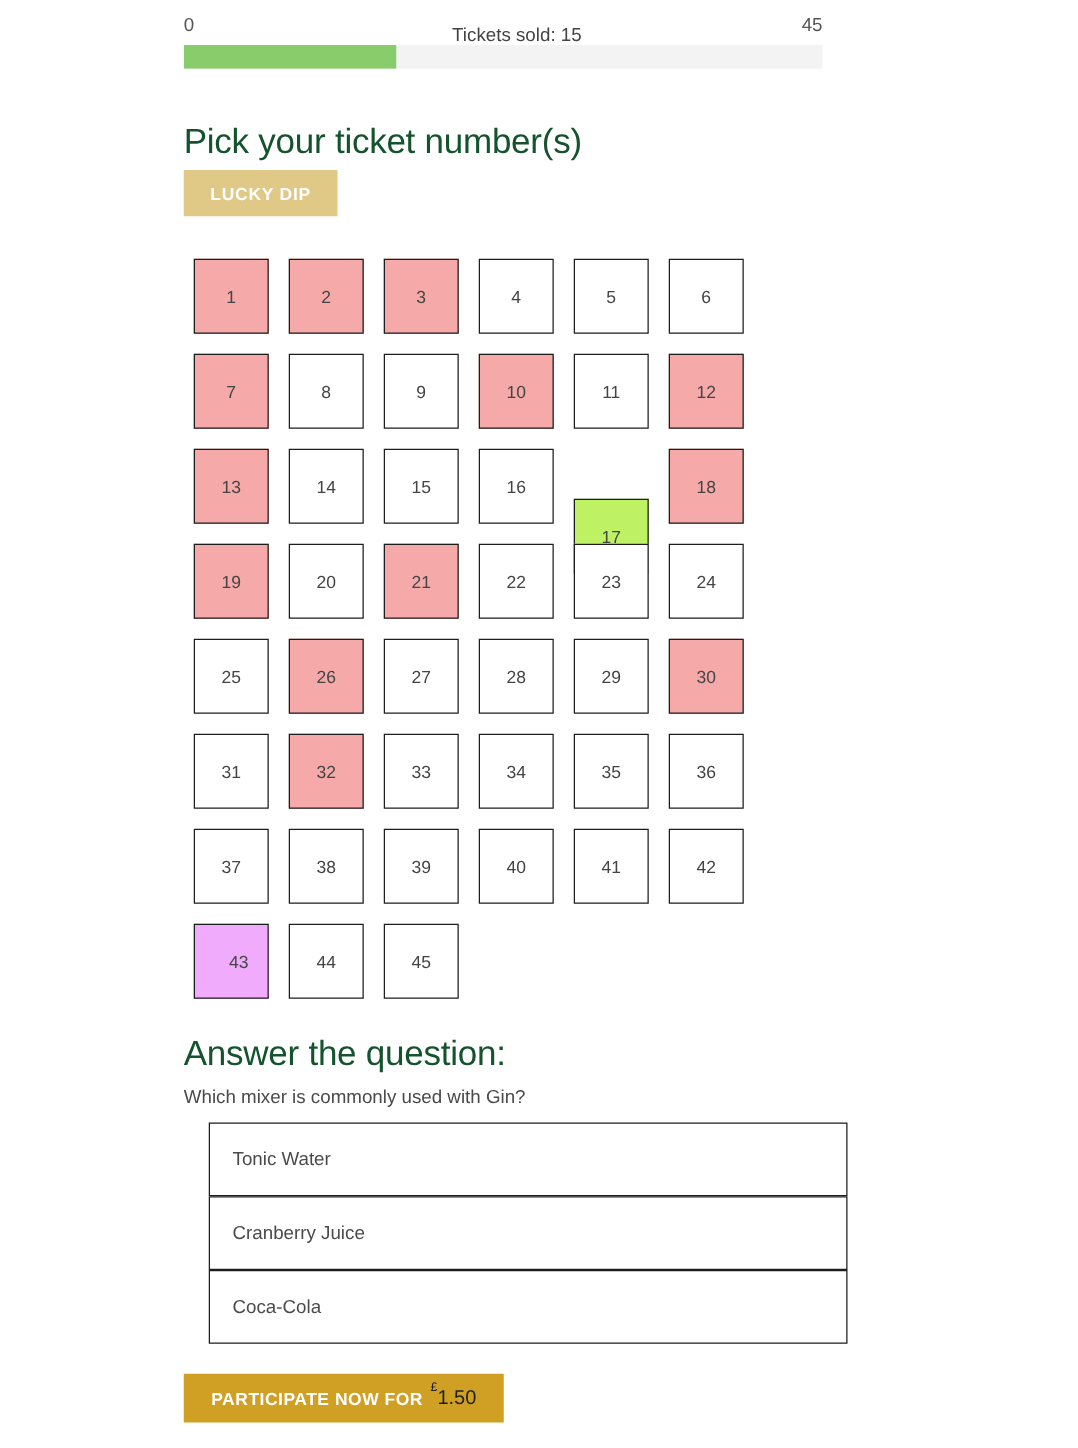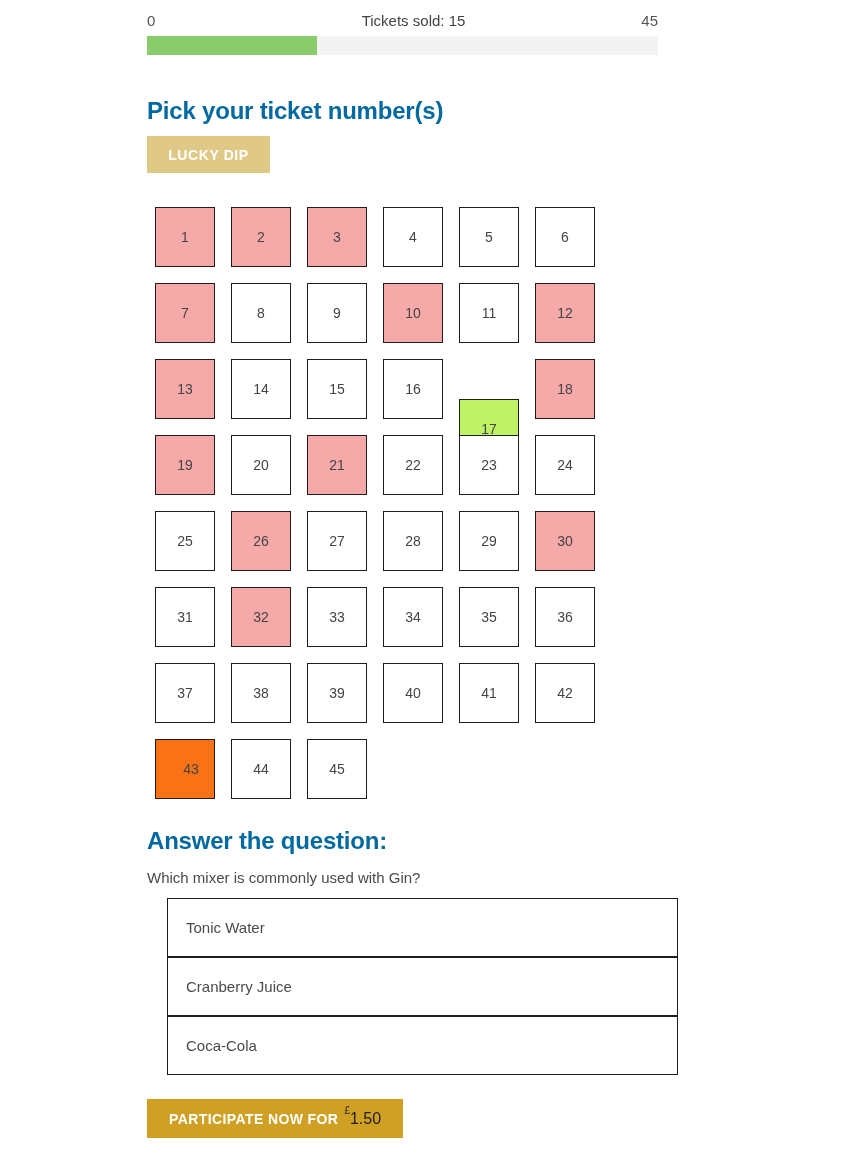--- a/index.html
+++ b/index.html
@@ -45,21 +45,21 @@
   .progress-max {
     position: absolute;
     right: 0;
     top: 0;
     line-height: 22px;
   }
   .progress-center {
     position: absolute;
     left: 0;
     right: 0;
-    top: 0;
+    top: 8px;
     text-align: center;
     line-height: 22px;
     color: #434343;
     font-size: 15px;
     padding-left: 22px;
     box-sizing: border-box;
   }
   .progress-track {
     margin-top: 4px;
     width: 511px;
@@ -73,23 +73,23 @@
     left: 0;
     top: 0;
     bottom: 0;
     background: #88cc6c;
   }
 
   
   .section-title {
     position: absolute;
     left: 147px;
-    font-size: 24px;
-    font-weight: bold;
-    color: #0369a1;
+    font-size: 28px;
+    font-weight: normal;
+    color: #14532d;
     letter-spacing: -0.2px;
   }
   #pick-title { top: 97px; }
   #answer-title { top: 827px; }
 
   .question-text {
     position: absolute;
     left: 147px;
     top: 869px;
     font-size: 15px;
@@ -262,21 +262,21 @@
       <div class="ticket">33</div>
       <div class="ticket">34</div>
       <div class="ticket">35</div>
       <div class="ticket">36</div>
       <div class="ticket">37</div>
       <div class="ticket">38</div>
       <div class="ticket">39</div>
       <div class="ticket">40</div>
       <div class="ticket">41</div>
       <div class="ticket">42</div>
-      <div class="ticket selected" style="background: #f97316; padding-left: 12px;">43</div>
+      <div class="ticket selected" style="background: #f0abfc; padding-left: 12px;">43</div>
       <div class="ticket">44</div>
       <div class="ticket">45</div>
     </div>
 
   <div class="section-title" id="answer-title">Answer the question:</div>
   <div class="question-text">Which mixer is commonly used with Gin?</div>
 
   <div class="answers" id="answers">
       <div class="answer-option">Tonic Water</div>
       <div class="answer-option">Cranberry Juice</div>

